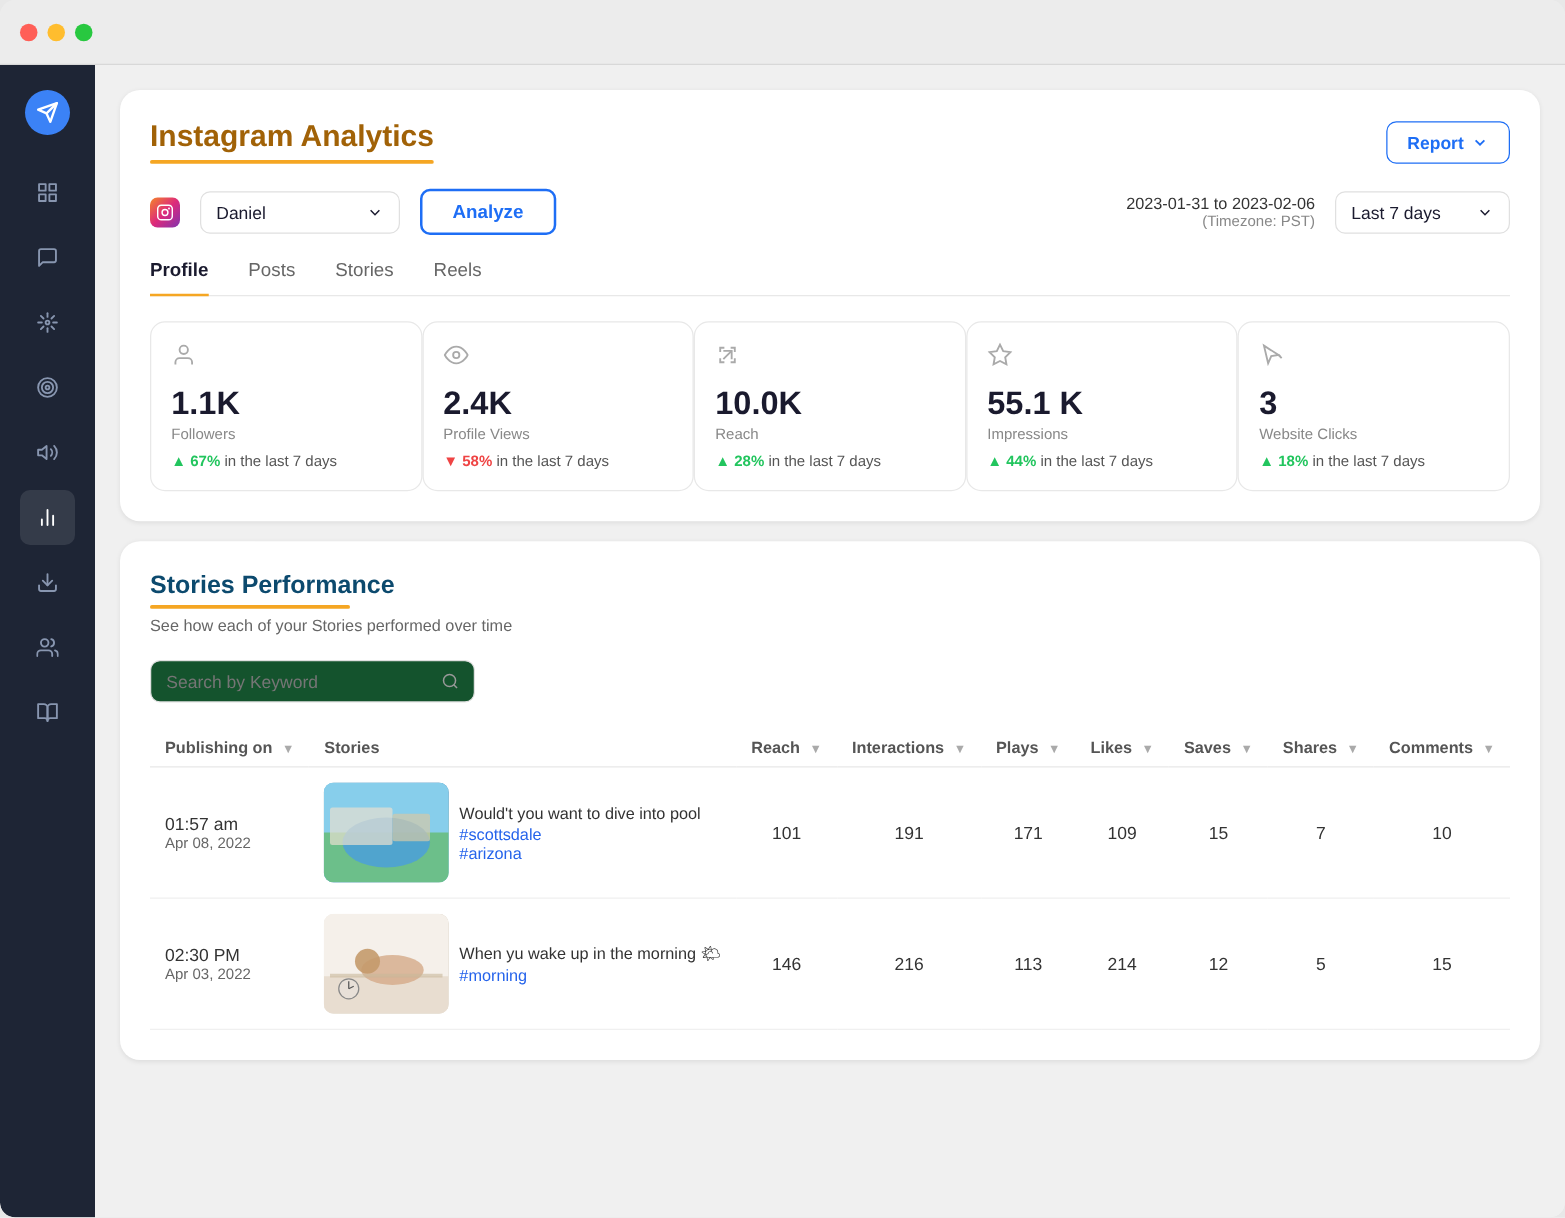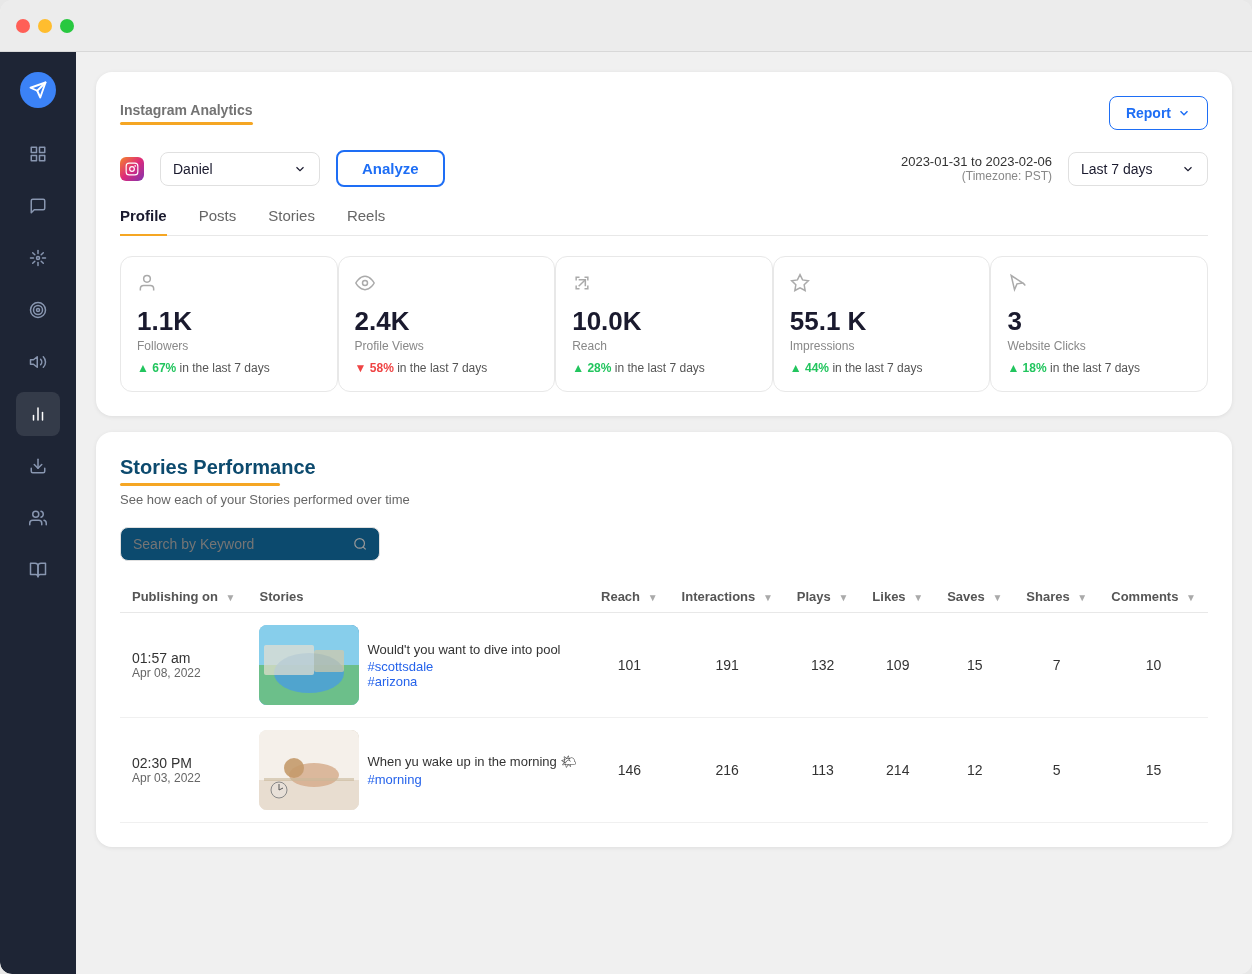--- a/index.html
+++ b/index.html
@@ -96,23 +96,23 @@
     }
 
     
     .analytics-header {
       display: flex;
       align-items: center;
       justify-content: space-between;
       margin-bottom: 20px;
     }
     .analytics-title {
-      font-size: 14px;
+      font-size: 24px;
       font-weight: 700;
-      color: #737373;
+      color: #a16207;
     }
     .title-underline {
       width: 100%;
       height: 3px;
       background: #f5a623;
       margin-top: 4px;
       border-radius: 2px;
     }
 
     .report-btn {
@@ -254,21 +254,21 @@
     }
 
     
     .search-box {
       display: flex; align-items: flex-end; gap: 8px;
       border: 1.5px solid #e0e0e0;
       border-radius: 8px;
       padding: 8px 12px;
       width: 260px;
       margin-bottom: 20px;
-      background: #0c4a6e;
+      background: #14532d;
     }
     .search-box input {
       border: none; outline: none;
       font-size: 14px;
       color: #999;
       width: 100%;
       background: transparent;
     }
 
     
@@ -651,21 +651,21 @@
                   </div>
                   <div>
                     <div class="story-text">Would't you want to dive into pool</div>
                     <div class="story-hashtag">#scottsdale</div>
                     <div class="story-hashtag">#arizona</div>
                   </div>
                 </div>
               </td>
               <td class="num-cell">101</td>
               <td class="num-cell">191</td>
-              <td class="num-cell">132</td>
+              <td class="num-cell">171</td>
               <td class="num-cell">109</td>
               <td class="num-cell">15</td>
               <td class="num-cell">7</td>
               <td class="num-cell">10</td>
             </tr>
 
             <tr>
               <td>
                 <div class="pub-date">
                   <div class="time">02:30 PM</div>

